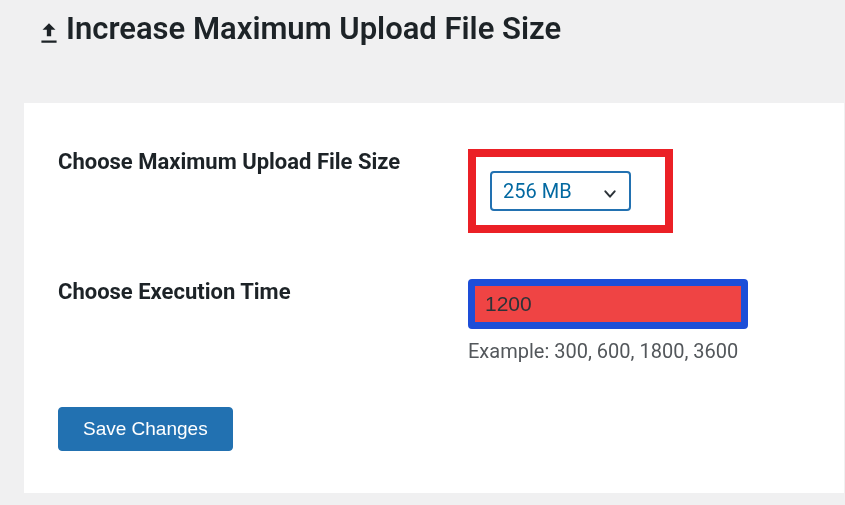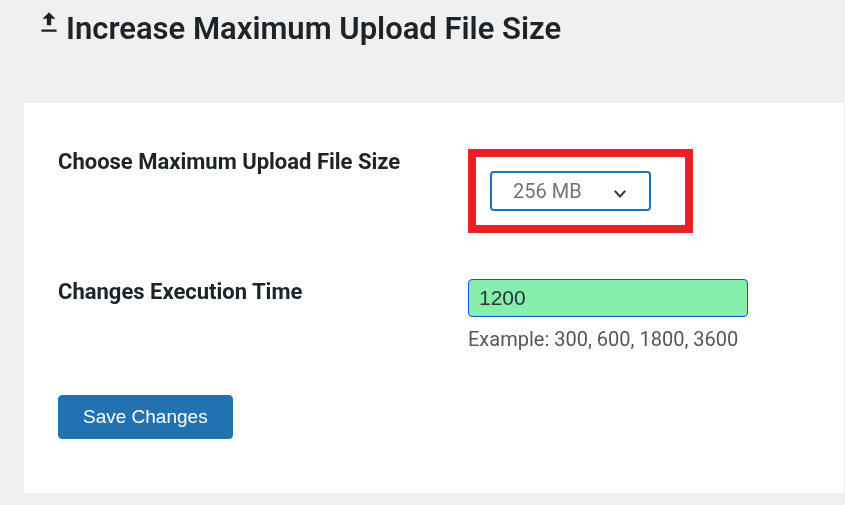--- a/index.html
+++ b/index.html
@@ -11,21 +11,21 @@
     color: #1d2327;
   }
   .wrap {
     width: 845px;
     height: 505px;
     background: #f0f0f1;
     padding: 0;
   }
   .page-title-row {
     display: flex;
-    align-items: flex-start;
+    align-items: flex-end;
     gap: 4px;
     padding: 10px 0 8px 36px;
   }
   .page-title {
     font-size: 31px;
     font-weight: 600;
     color: #1d2327;
     margin: 0;
   }
   .upload-icon {
@@ -65,40 +65,40 @@
     padding-top: 2px;
   }
   .highlight-box {
     border: 8px solid #eb2026;
     padding: 14px 34px 14px 14px;
     display: inline-block;
   }
   .select-wrap {
     border: 2px solid #2271b1;
     border-radius: 4px;
-    padding: 6px 21px;
+    padding: 6px 11px;
     display: inline-flex;
     align-items: center;
     gap: 30px;
     background: #fff;
-    color: #737373;
+    color: #0369a1;
     font-size: 20px;
   }
   .select-wrap .chev {
     width: 16px;
     height: 16px;
   }
   .text-input {
     width: 280px;
     font-size: 21px;
     padding: 6px 10px;
-    border: 1px solid #1d4ed8;
+    border: 7px solid #1d4ed8;
     border-radius: 4px;
     color: #2c3338;
-    background: #86efac;
+    background: #ef4444;
     outline: none;
   }
   .example {
     font-size: 20px;
     color: #53575b;
     margin-top: 10px;
   }
   .save-btn {
     background: #2271b1;
     border: 1px solid #2271b1;
@@ -138,21 +138,21 @@
                 <polyline points="5 8 12 16 19 8"></polyline>
               </svg>
             </span>
           </span>
         </span>
       </div>
     </div>
 
     <div class="form-row">
       <div class="label-col">
-        <div class="field-label">Changes Execution Time</div>
+        <div class="field-label">Choose Execution Time</div>
       </div>
       <div class="field-col">
         <input type="text" class="text-input" value="1200" style="">
         <div class="example">Example: 300, 600, 1800, 3600</div>
       </div>
     </div>
 
     <div>
       <button class="save-btn">Save Changes</button>
     </div>

